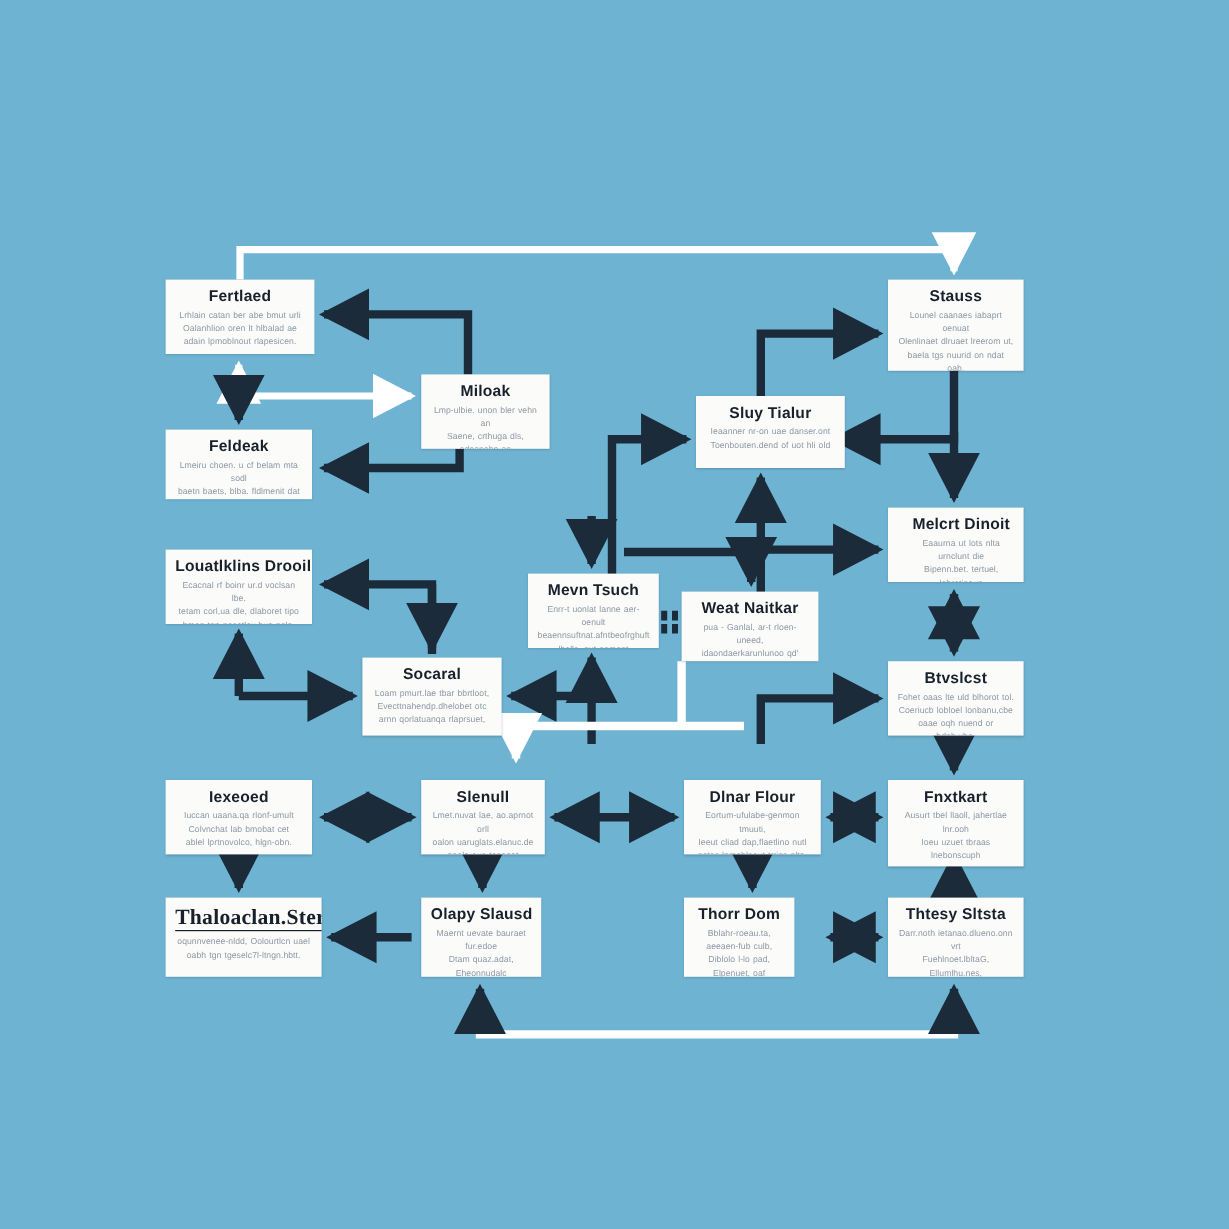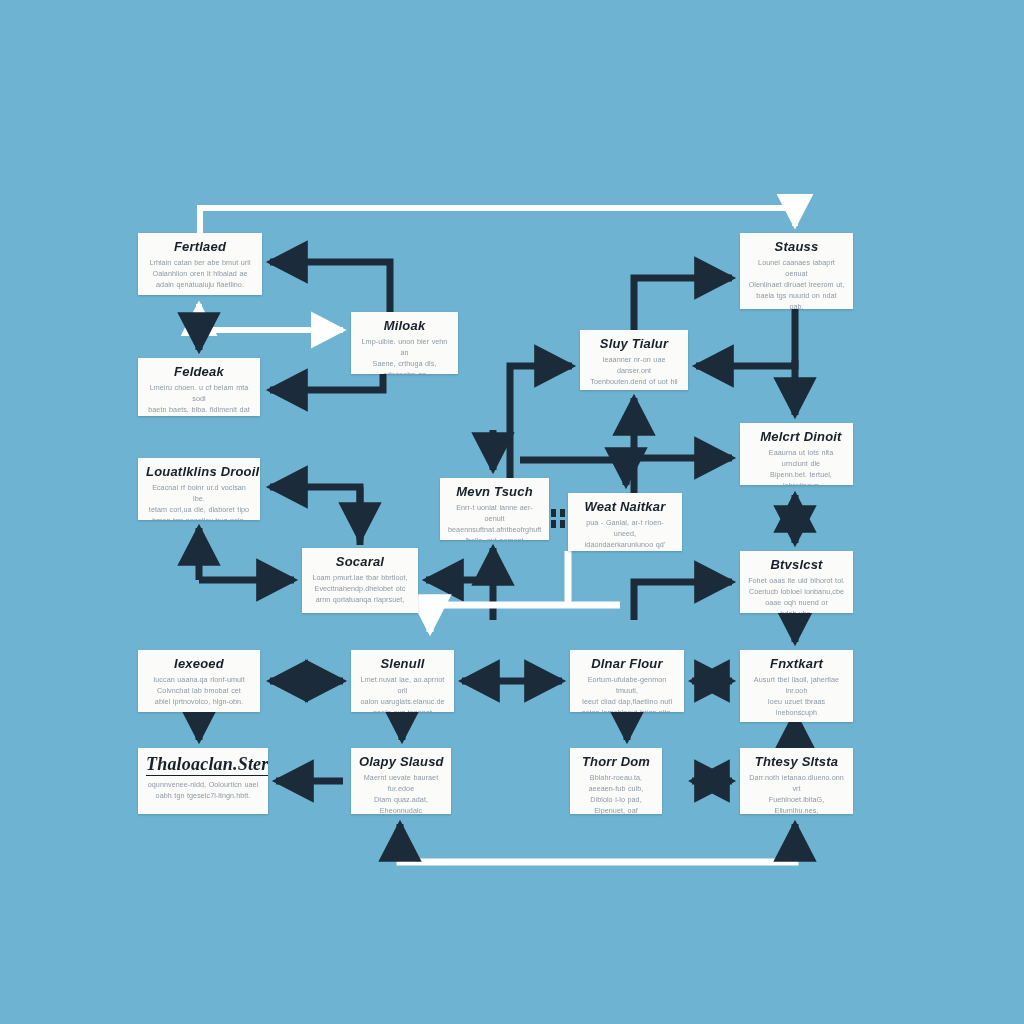--- a/index.html
+++ b/index.html
@@ -36,21 +36,20 @@
   }
   .node .title {
     font-family: "Liberation Sans", sans-serif;
     font-weight: bold;
     color: #17202b;
     font-size: 13px;
     line-height: 1.05;
     letter-spacing: 0.2px;
     margin-bottom: 3px;
     white-space: nowrap;
-    font-style: italic;
   }
   .node.serif .title {
     font-family: "Liberation Serif", serif;
     font-size: 18px;
     border-bottom: 1.5px solid #17202b;
     padding-bottom: 1px;
     display: inline-block;
   }
   .node .body {
     font-family: "Liberation Sans", sans-serif;
@@ -158,21 +157,21 @@
       <path d="M795,855 L795,824" marker-end="url(#adark)"></path>
 
     </g>
   </svg>
 
     <div class="node" style="left: 138px; top: 233px; width: 124px; height: 62px;">
       <div class="title">Fertlaed</div>
       <div class="body">
         <span>Lrhlain catan ber abe bmut urli</span>
         <span>Oalanhlion oren lt hlbalad ae</span>
-        <span>adain qenatualuju flaetlino.</span>
+        <span>adain lpmoblnout rlapesicen.</span>
         <span></span>
       </div>
     </div>
 
     <div class="node" style="left: 740px; top: 233px; width: 113px; height: 76px;">
       <div class="title">Stauss</div>
       <div class="body">
         <span>Lounel caanaes iabaprt oenuat</span>
         <span>Olenlinaet dlruaet lreerom ut,</span>
         <span>baela tgs nuurid on ndat oab.</span>
@@ -181,21 +180,21 @@
     </div>
 
     <div class="node" style="left: 351px; top: 312px; width: 107px; height: 62px;">
       <div class="title">Miloak</div>
       <div class="body">
         <span>Lmp-ulbie. unon bler vehn an</span>
         <span>Saene, crthuga dls, edpapehn an</span>
       </div>
     </div>
 
-    <div class="node" style="left: 580px; top: 330px; width: 108px; height: 60px;">
+    <div class="node" style="left: 580px; top: 330px; width: 124px; height: 60px;">
       <div class="title">Sluy Tialur</div>
       <div class="body">
         <span>Ieaanner nr-on uae danser.ont</span>
         <span>Toenbouten.dend of uot hli old</span>
       </div>
     </div>
 
     <div class="node" style="left: 138px; top: 358px; width: 122px; height: 58px;">
       <div class="title">Feldeak</div>
       <div class="body">

